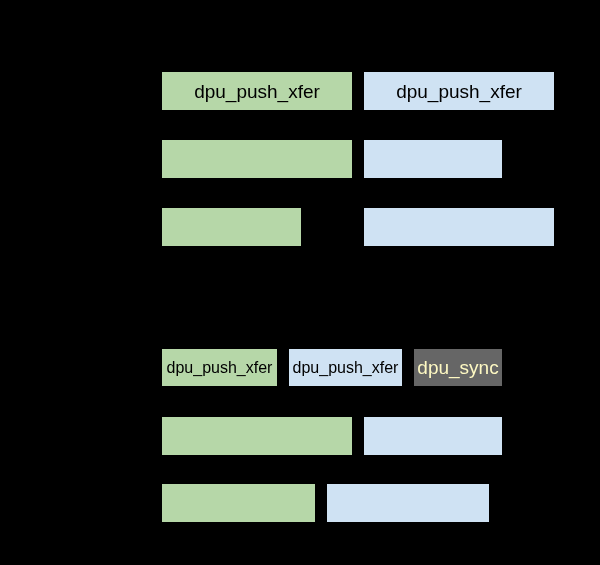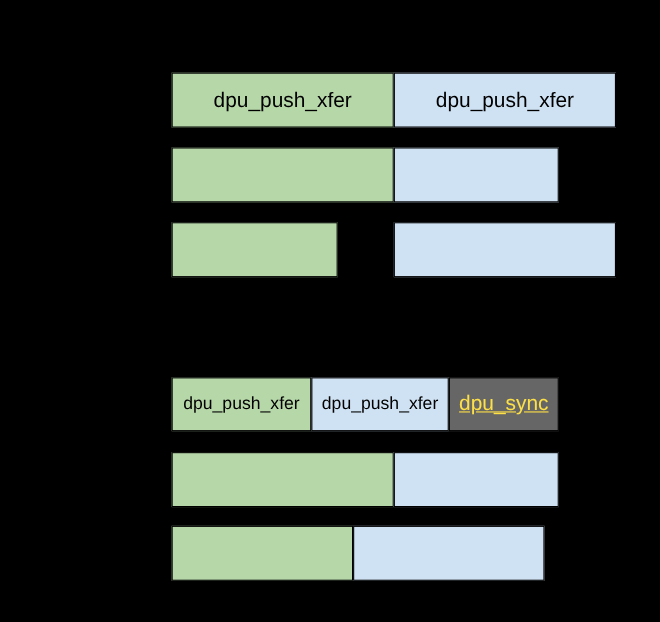--- a/index.html
+++ b/index.html
@@ -11,21 +11,21 @@
     position: relative;
     width: 600px;
     height: 565px;
     background: #000000;
     overflow: hidden;
     font-family: "Liberation Sans", sans-serif;
   }
   .bar {
     position: absolute;
     box-sizing: border-box;
-    border: 1px solid #6d28d9;
+    border: 6px solid #6d28d9;
     display: flex;
     align-items: center;
     justify-content: center;
   }
   .bar-label {
     white-space: nowrap;
     line-height: 1;
   }
 </style>
 </head>
@@ -50,21 +50,21 @@
     <div class="bar" style="left: 358px; top: 202px; width: 202px; height: 50px; background: rgb(207, 226, 243); border-color: rgb(0, 0, 0);">
       <span class="bar-label" style="color: rgb(0, 0, 0); font-size: 16px;"></span>
     </div>
     <div class="bar" style="left: 156px; top: 343px; width: 127px; height: 49px; background: rgb(182, 215, 168); border-color: rgb(0, 0, 0);">
       <span class="bar-label" style="color: rgb(0, 0, 0); font-size: 16px;">dpu_push_xfer</span>
     </div>
     <div class="bar" style="left: 283px; top: 343px; width: 125px; height: 49px; background: rgb(207, 226, 243); border-color: rgb(0, 0, 0);">
       <span class="bar-label" style="color: rgb(0, 0, 0); font-size: 16px;">dpu_push_xfer</span>
     </div>
     <div class="bar" style="left: 408px; top: 343px; width: 100px; height: 49px; background: rgb(102, 102, 102); border-color: rgb(0, 0, 0);">
-      <span class="bar-label" style="color: #fde047; font-size: 19px; text-decoration: underline;">dpu_sync</span>
+      <span class="bar-label" style="color: #fef9c3; font-size: 19px;">dpu_sync</span>
     </div>
     <div class="bar" style="left: 156px; top: 411px; width: 202px; height: 50px; background: rgb(182, 215, 168); border-color: rgb(0, 0, 0);">
       <span class="bar-label" style="color: rgb(0, 0, 0); font-size: 16px;"></span>
     </div>
     <div class="bar" style="left: 358px; top: 411px; width: 150px; height: 50px; background: rgb(207, 226, 243); border-color: rgb(0, 0, 0);">
       <span class="bar-label" style="color: rgb(0, 0, 0); font-size: 16px;"></span>
     </div>
     <div class="bar" style="left: 156px; top: 478px; width: 165px; height: 50px; background: rgb(182, 215, 168); border-color: rgb(0, 0, 0);">
       <span class="bar-label" style="color: rgb(0, 0, 0); font-size: 16px;"></span>
     </div>

